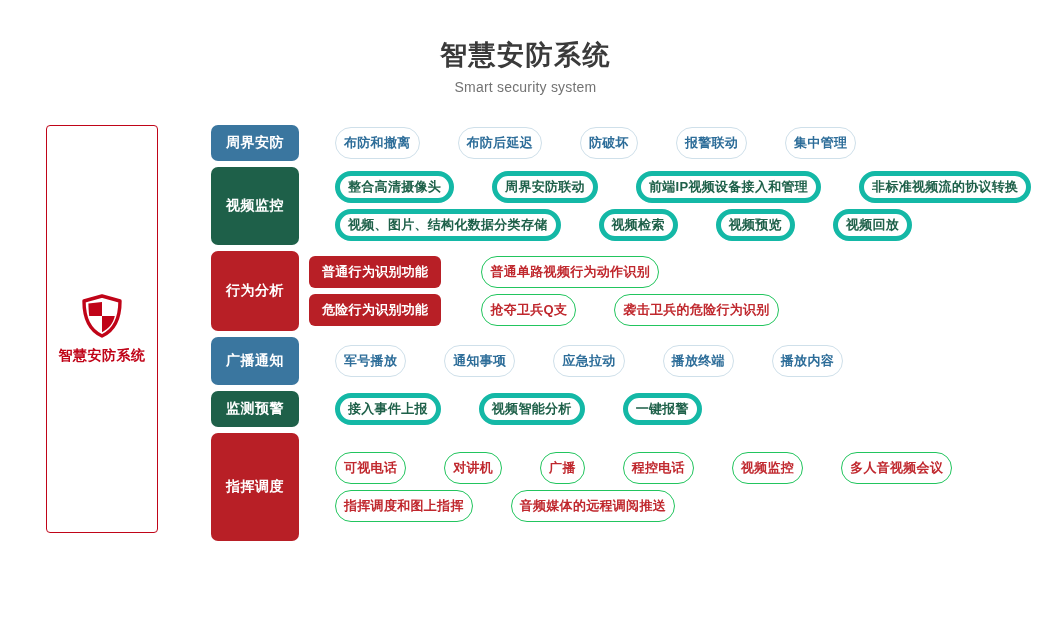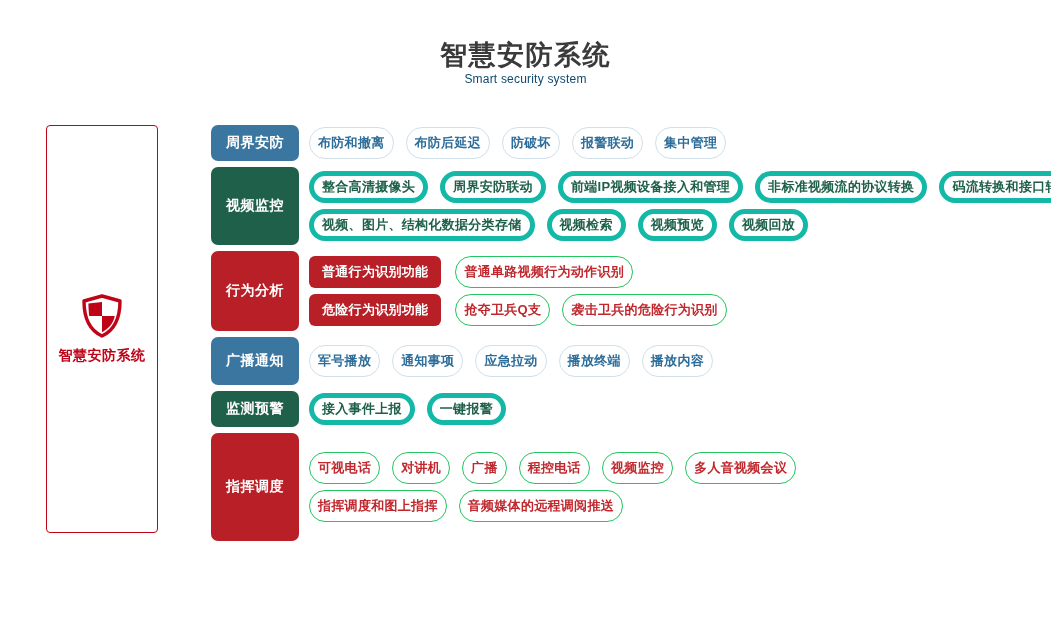--- a/index.html
+++ b/index.html
@@ -16,23 +16,23 @@
   
   .header { text-align: center; padding-top: 38px; }
   .title {
     font-size: 27px;
     font-weight: bold;
     color: #3a3a3a;
     letter-spacing: 1.5px;
     line-height: 34px;
   }
   .subtitle {
-    font-size: 12px;
-    color: #0c4a6e;
-    margin-top: 0;
+    font-size: 14px;
+    color: #737373;
+    margin-top: 7px;
     letter-spacing: .2px;
   }
 
   
   .body-wrap {
     position: absolute;
     left: 0; top: 125px;
     width: 1051px;
     display: flex;
     align-items: flex-start;
@@ -110,20 +110,21 @@
     border-radius: 16px;
     background: #ffffff;
     display: inline-flex;
     align-items: center;
     justify-content: center;
     padding: 0 8px;
     font-size: 13px;
     font-weight: bold;
     letter-spacing: .3px;
     white-space: nowrap;
+    margin-left: 26px;
   }
   .chip.blue  { border: 1px solid #cfe0ea; color: #2d6d99; }
   .chip.green { border: 5px solid #14b8a6; color: #1e6049; }
   .chip.red   { border: 1px solid #22c55e; color: #c0282e; }
 
   
   .subchip {
     height: 32px;
     border-radius: 6px;
     display: inline-flex;
@@ -225,20 +226,21 @@
               <div class="chip blue">播放终端</div>
               <div class="chip blue">播放内容</div>
             </div>
           </div>
         </div>
         <div class="row row5">
           <div class="cat green">监测预警</div>
           <div class="row-items">
             <div class="line">
               <div class="chip green">接入事件上报</div>
+              <div class="chip green">视频智能分析</div>
               <div class="chip green">一键报警</div>
             </div>
           </div>
         </div>
         <div class="row row6">
           <div class="cat red">指挥调度</div>
           <div class="row-items">
             <div class="line">
               <div class="chip red">可视电话</div>
               <div class="chip red">对讲机</div>

